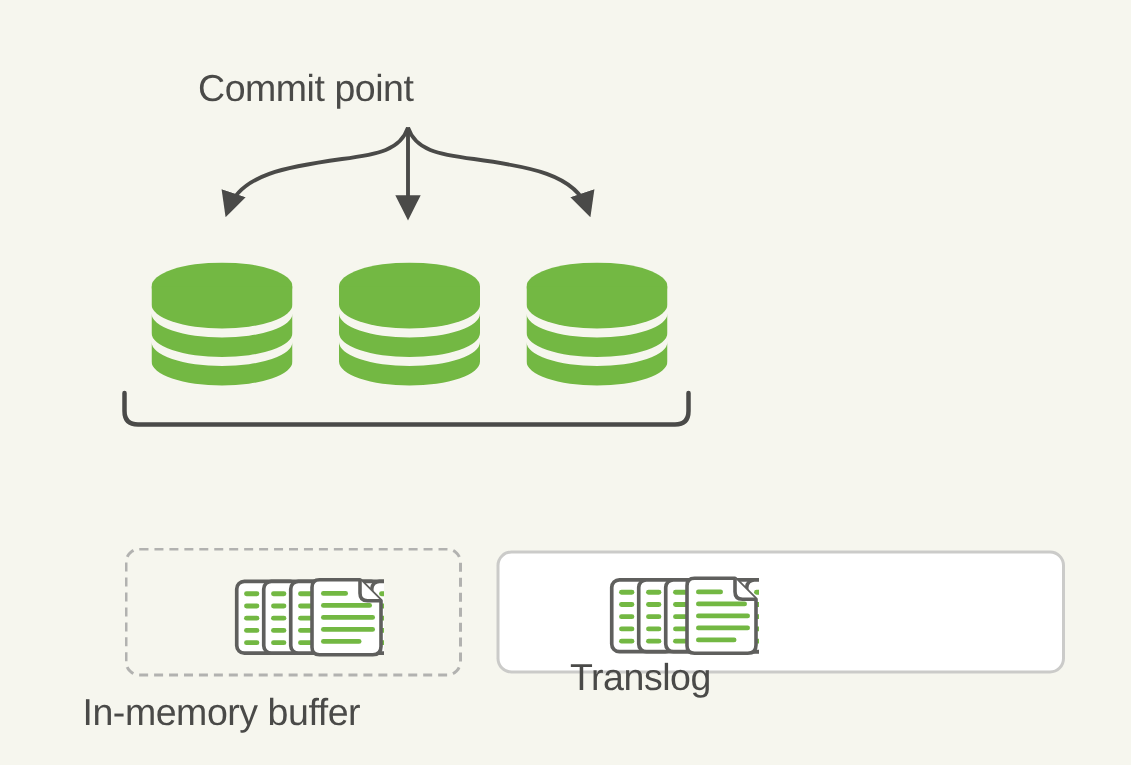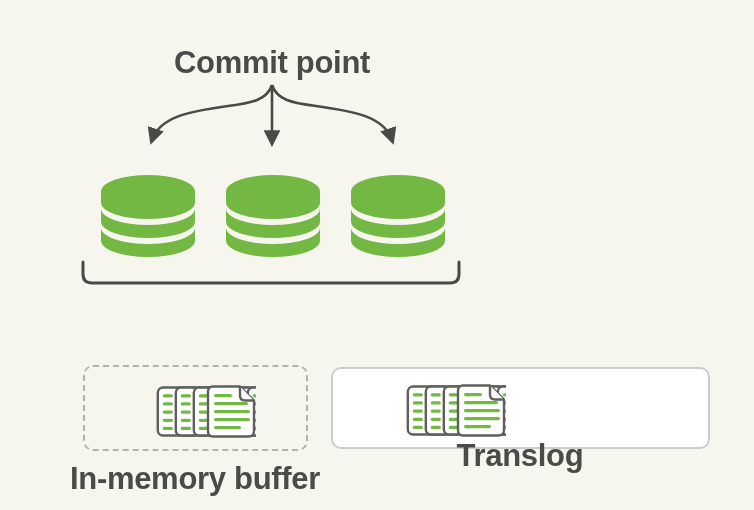--- a/index.html
+++ b/index.html
@@ -5,24 +5,24 @@
   html,body{margin:0;padding:0;}
   .canvas{
     position:relative;
     width:754px;height:510px;
     background:var(--background,#f6f6ee);
     font-family:"Liberation Sans",sans-serif;
     overflow:hidden;
   }
   .label{
     position:absolute;
-    font-size:31px;
-    font-weight:700;
+    font-size:25px;
+    font-weight:400;
     color:var(--text,#4a4a48);
-    text-align:center;
+    text-align:left;
     letter-spacing:-0.3px;
     white-space:nowrap;
   }
   .commit-label{left:132px;top:45px;width:280px;}
   .searchable-label{left:130px;top:295px;width:280px;}
   .buffer-label{left:55px;top:461px;width:280px;}
   .translog-label{left:380px;top:438px;width:280px;}
 
   .arrows-svg{position:absolute;left:130px;top:80px;}
   .segments-row{position:absolute;left:101px;top:175px;width:344px;height:85px;

